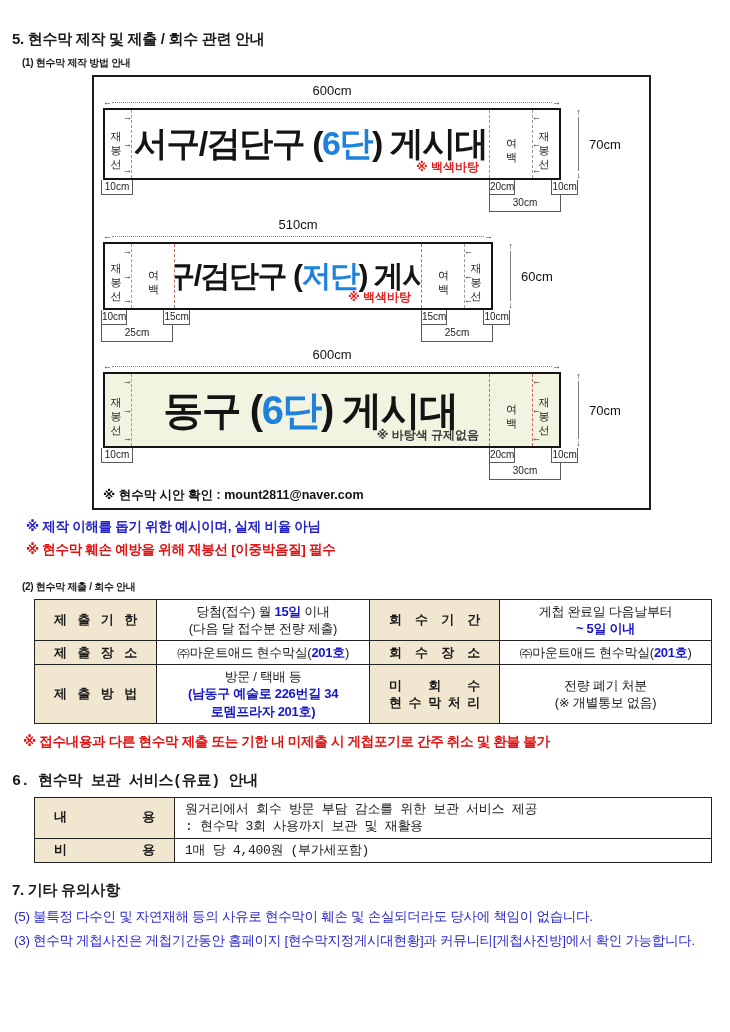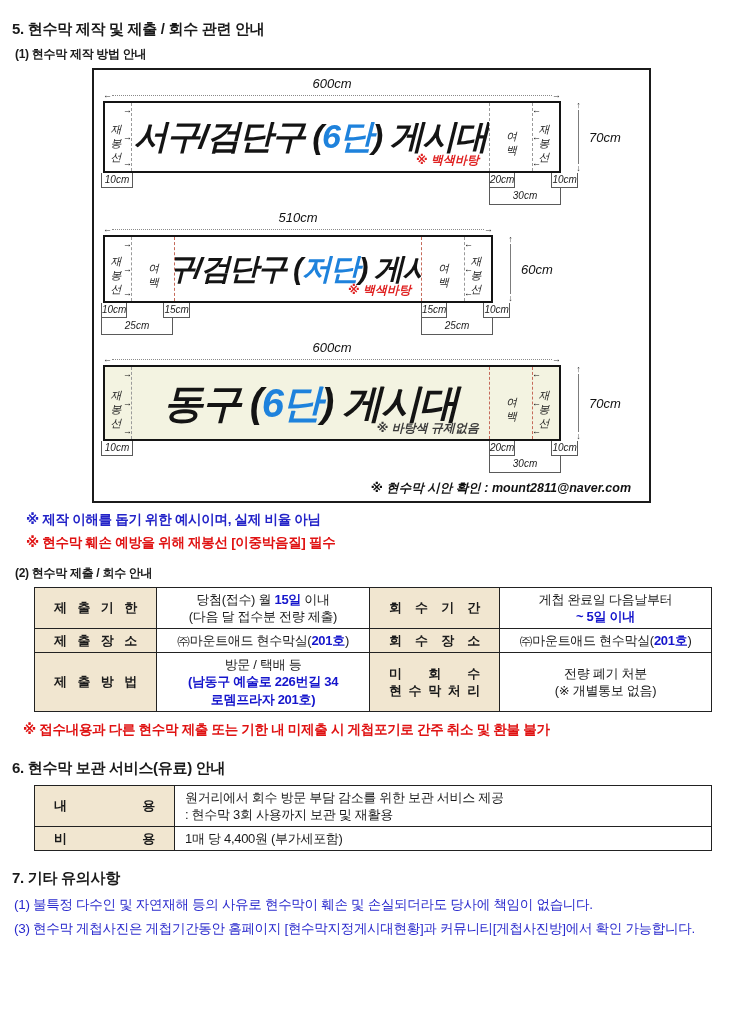--- a/index.html
+++ b/index.html
@@ -1,22 +1,22 @@
 <!DOCTYPE html>
 <html><head>
 <meta charset="utf-8">
 <style>
   html,body{margin:0;padding:0;background:#fff;}
   body{width:730px;height:1032px;overflow:hidden;font-family:"Liberation Sans","DejaVu Sans",sans-serif;color:#1a1a1a;}
   .page{padding:18px 14px 0 12px;}
-  .h-main{font-size:15px;font-weight:700;margin:2px 0 7px 0;letter-spacing:-0.3px;}
-  .h-sub{font-size:12px;font-weight:700;margin:0 0 5px 3px;letter-spacing:-0.3px;}
+  .h-main{font-size:15px;font-weight:700;margin:12px 0 7px 0;letter-spacing:-0.3px;}
+  .h-sub{font-size:10px;font-weight:700;margin:0 0 5px 10px;letter-spacing:-0.3px;}
 
   
-  .diagram-box{margin-left:80px;width:559px;border:2px solid #1b1b1b;padding:6px 12px 4px 9px;box-sizing:border-box;font-style:italic;}
+  .diagram-box{margin-left:80px;width:559px;border:2px solid #1b1b1b;padding:6px 4px 4px 9px;box-sizing:border-box;}
   .banner-figure{margin-bottom:3px;}
   .hdim{margin-bottom:1px;}
   .hdim-label{text-align:center;font-size:13px;line-height:15px;color:#111;}
   .hdim-line{display:flex;align-items:center;height:9px;font-size:9px;line-height:9px;color:#333;}
   .hline{flex:1;border-top:1px dotted #8a8a8a;height:0;}
   .ar{flex:none;}
   .banner-wrap{display:flex;}
   .banner{display:flex;border:2px solid #141414;box-sizing:border-box;background:#fff;flex:none;}
   .seam-col{width:26px;flex:none;position:relative;}
   .seam-text{position:absolute;top:50%;left:50%;transform:translate(-50%,-50%);writing-mode:vertical-rl;text-orientation:upright;font-size:11px;letter-spacing:3px;line-height:1;color:#222;white-space:nowrap;}
@@ -37,39 +37,39 @@
   .note-dark{color:#3a3a3a;font-weight:600;margin-left:28px;}
   .vdim{width:11px;margin-left:12px;display:flex;flex-direction:column;align-items:center;font-size:9px;line-height:9px;color:#333;}
   .vline{flex:1;width:0;border-left:1px solid #7c7c7c;}
   .vlabel{font-size:13px;color:#111;align-self:center;margin-left:5px;}
   .bmeasures{position:relative;height:34px;font-size:10px;}
   .bm-left{position:absolute;left:-2px;top:0;}
   .bm-right{position:absolute;top:0;}
   .bm-row{display:flex;gap:36px;}
   .meas{display:block;box-sizing:border-box;border:1px solid #5a5a5a;border-top:none;height:15px;line-height:13px;text-align:center;color:#222;}
   .bm-total{box-sizing:border-box;border:1px solid #5a5a5a;border-top:none;height:17px;line-height:15px;text-align:center;font-size:10px;color:#222;}
-  .contact-note{text-align:right;font-size:12.5px;font-weight:700;color:#111;padding:2px 6px 0 0;}
+  .contact-note{text-align:left;font-size:12.5px;font-weight:700;color:#111;padding:2px 6px 0 0;}
 
   
-  .notes{margin:8px 0 12px 14px;font-size:13.5px;font-weight:600;letter-spacing:-0.3px;}
+  .notes{margin:8px 0 20px 14px;font-size:13.5px;font-weight:600;letter-spacing:-0.3px;}
   .notes div{margin-bottom:4px;line-height:1.4;}
   .txt-blue{color:#2323c8;}
   .txt-red{color:#e01212;}
   .em-bold{font-weight:800;}
 
   
   table{border-collapse:collapse;table-layout:fixed;margin-left:22px;}
   td{border:1.6px solid #222;padding:3px 4px;font-size:13px;line-height:1.32;vertical-align:middle;letter-spacing:-0.3px;}
   .lbl{background:#f1e6d0;font-weight:700;margin-top:12px;}
   .lbl .just{display:block;text-align-last:justify;padding:0 15px;}
   .t5 td{text-align:center;}
   .bb{color:#1414cc;font-weight:700;}
   .tbl-note{margin:9px 0 0 11px;font-size:13.5px;font-weight:700;color:#e01212;letter-spacing:-0.3px;}
   .t6 .val{text-align:left;padding-left:10px;margin-top:20px;}
-  .sec6{margin-top:20px;}
+  .sec6{margin-top:20px;font-family:Liberation Mono, monospace;}
   .sec7{margin-top:18px;}
   .sec7-items{margin:4px 0 0 2px;}
   .sec7-items div{color:#2a2acd;font-size:13.5px;line-height:1.55;padding-left:24px;text-indent:-24px;margin-bottom:3px;letter-spacing:-0.3px;}
 </style>
 </head>
 <body>
 
 <div class="page">
 
   <div class="h-main">5. 현수막 제작 및 제출 / 회수 관련 안내</div>
@@ -342,18 +342,18 @@
             </td>
         <td class="val">1매 당 4,400원 (부가세포함)</td>
       </tr>
     </tbody>
       </table>
   </div>
 
   <div class="sec7">
     <div class="h-main">7. 기타 유의사항</div>
     <div class="sec7-items">
-      <div>(1) 불특정 다수인 및 자연재해 등의 사유로 현수막이 훼손 및 손실되더라도 당사에 책임이 없습니다.</div>
+      <div>(5) 불특정 다수인 및 자연재해 등의 사유로 현수막이 훼손 및 손실되더라도 당사에 책임이 없습니다.</div>
       <div>(3) 현수막 게첩사진은 게첩기간동안 홈페이지 [현수막지정게시대현황]과 커뮤니티[게첩사진방]에서 확인 가능합니다.</div>
     </div>
   </div>
 
 </div>
 
 </body></html>

